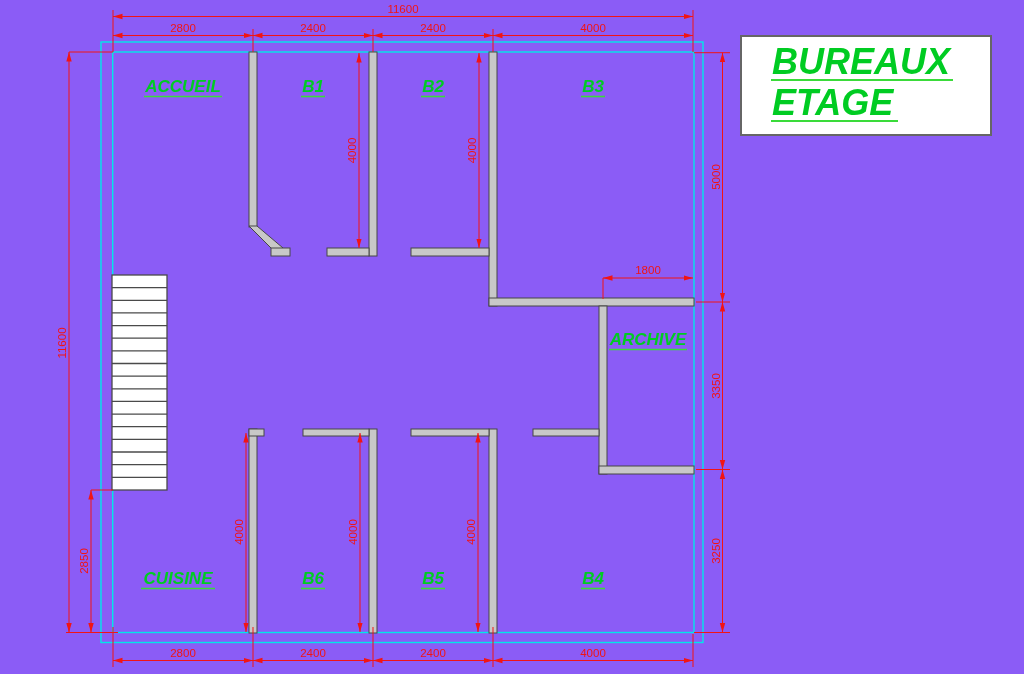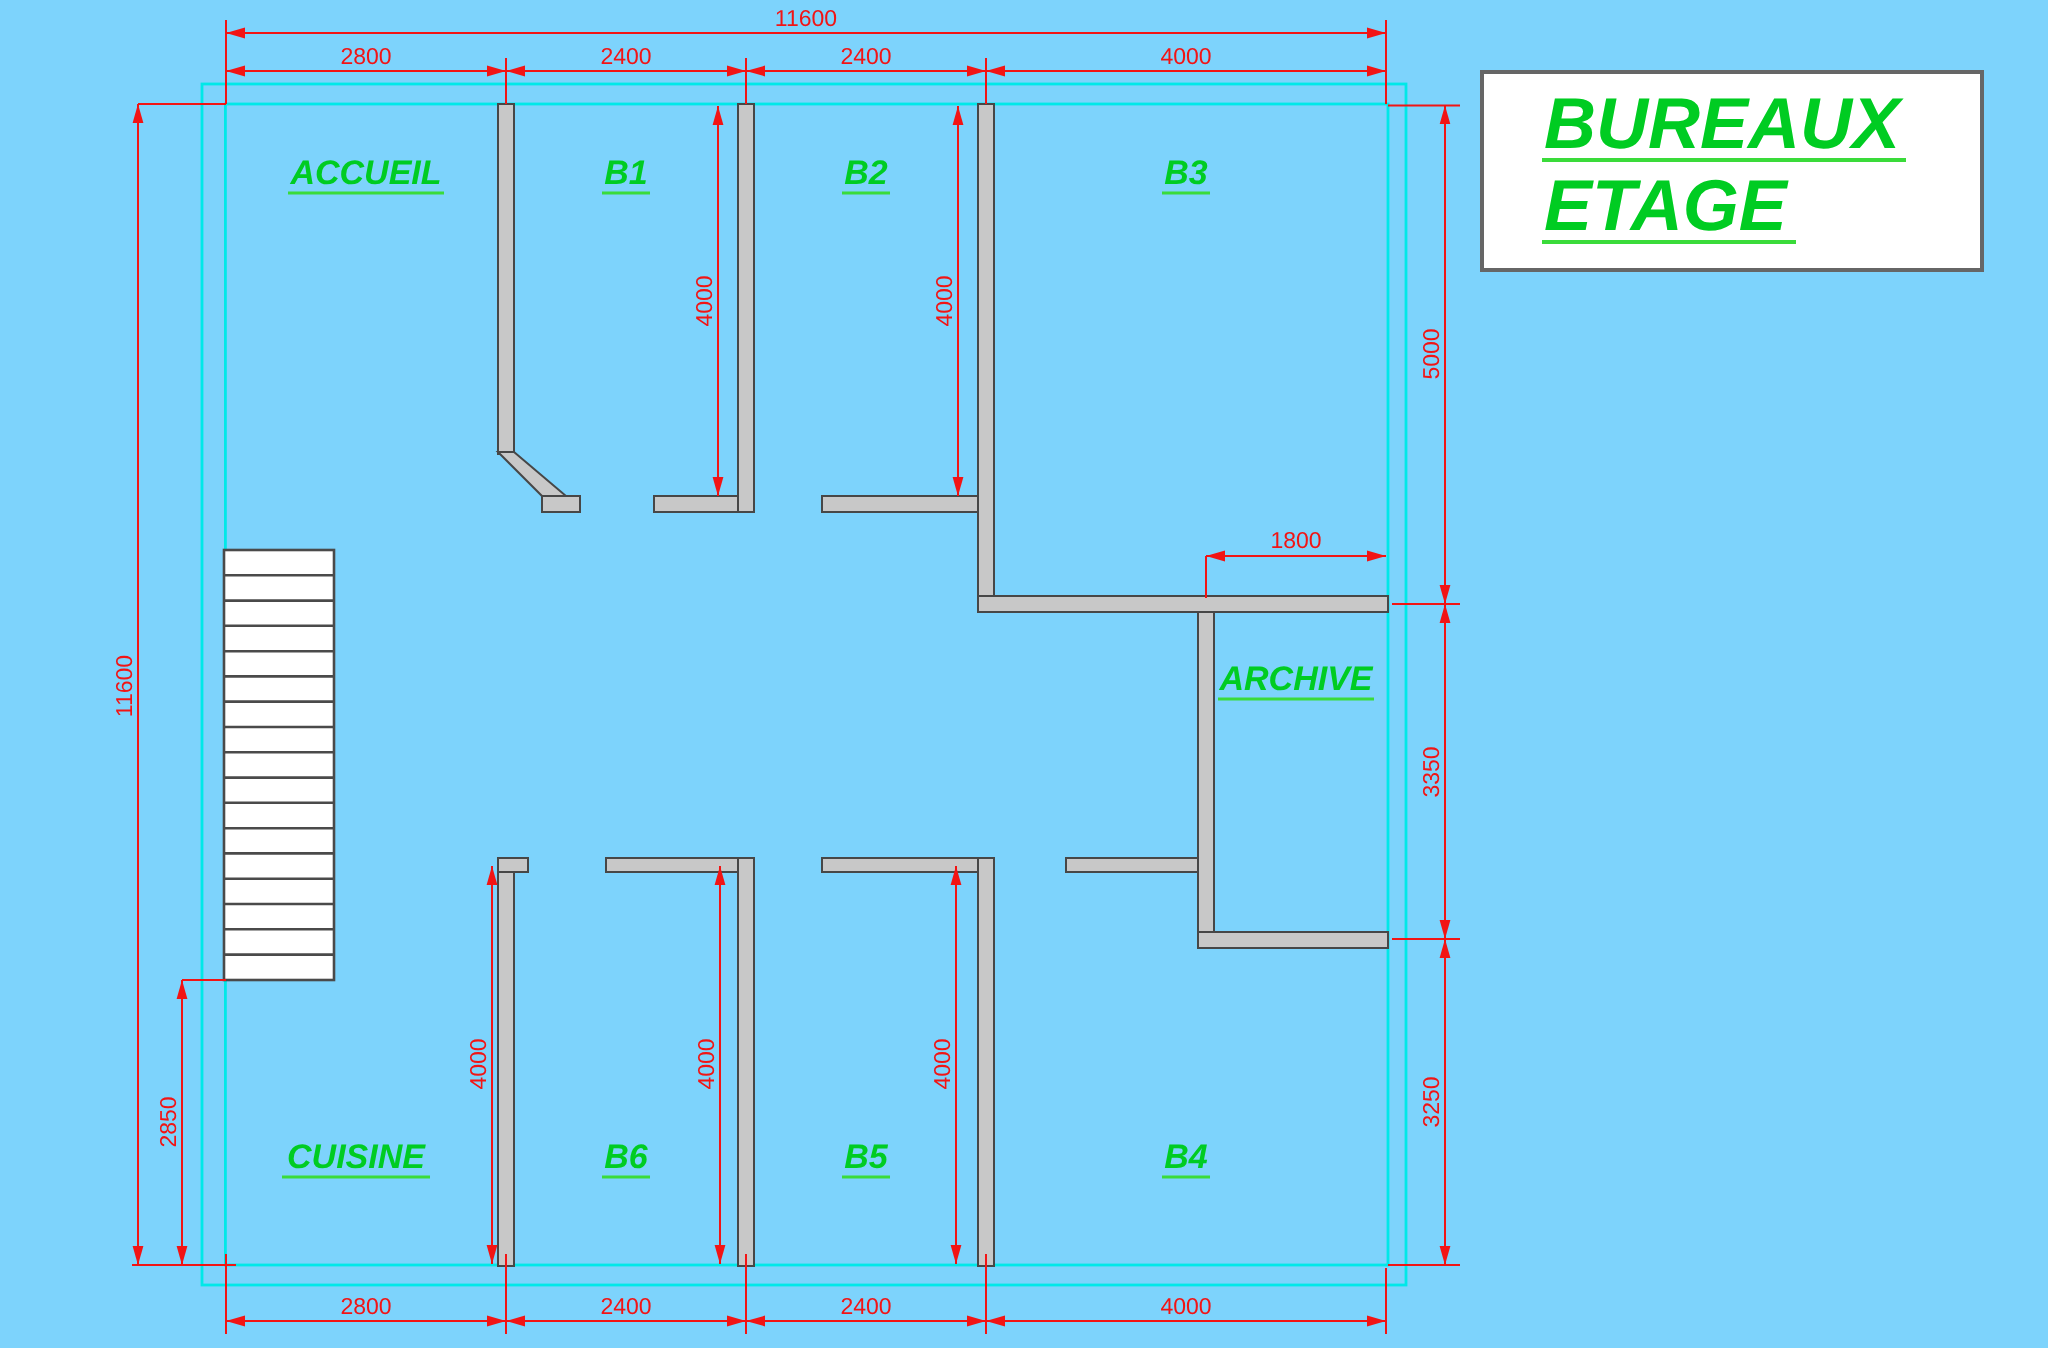--- a/index.html
+++ b/index.html
@@ -1,16 +1,16 @@
 <!DOCTYPE html>
 <html><head>
 <meta charset="utf-8">
 <style>
   html,body{margin:0;padding:0;background:#ffffff;}
-  .page{width:1024px;height:674px;position:relative;background:#7dd3fc;overflow:hidden;}
+  .page{width:1024px;height:674px;position:relative;background:#8b5cf6;overflow:hidden;}
   svg{display:block;font-family:"Liberation Sans",sans-serif;}
   text{font-family:"Liberation Sans",sans-serif;}
   .dimtxt{fill:#f21414;font-size:11.5px;}
   .roomtxt{fill:#00cc22;font-size:17px;font-weight:bold;font-style:italic;}
   .titletxt{fill:#00cc22;font-size:36px;font-weight:bold;font-style:italic;}
 </style>
 </head>
 <body>
 
 <div class="page">

